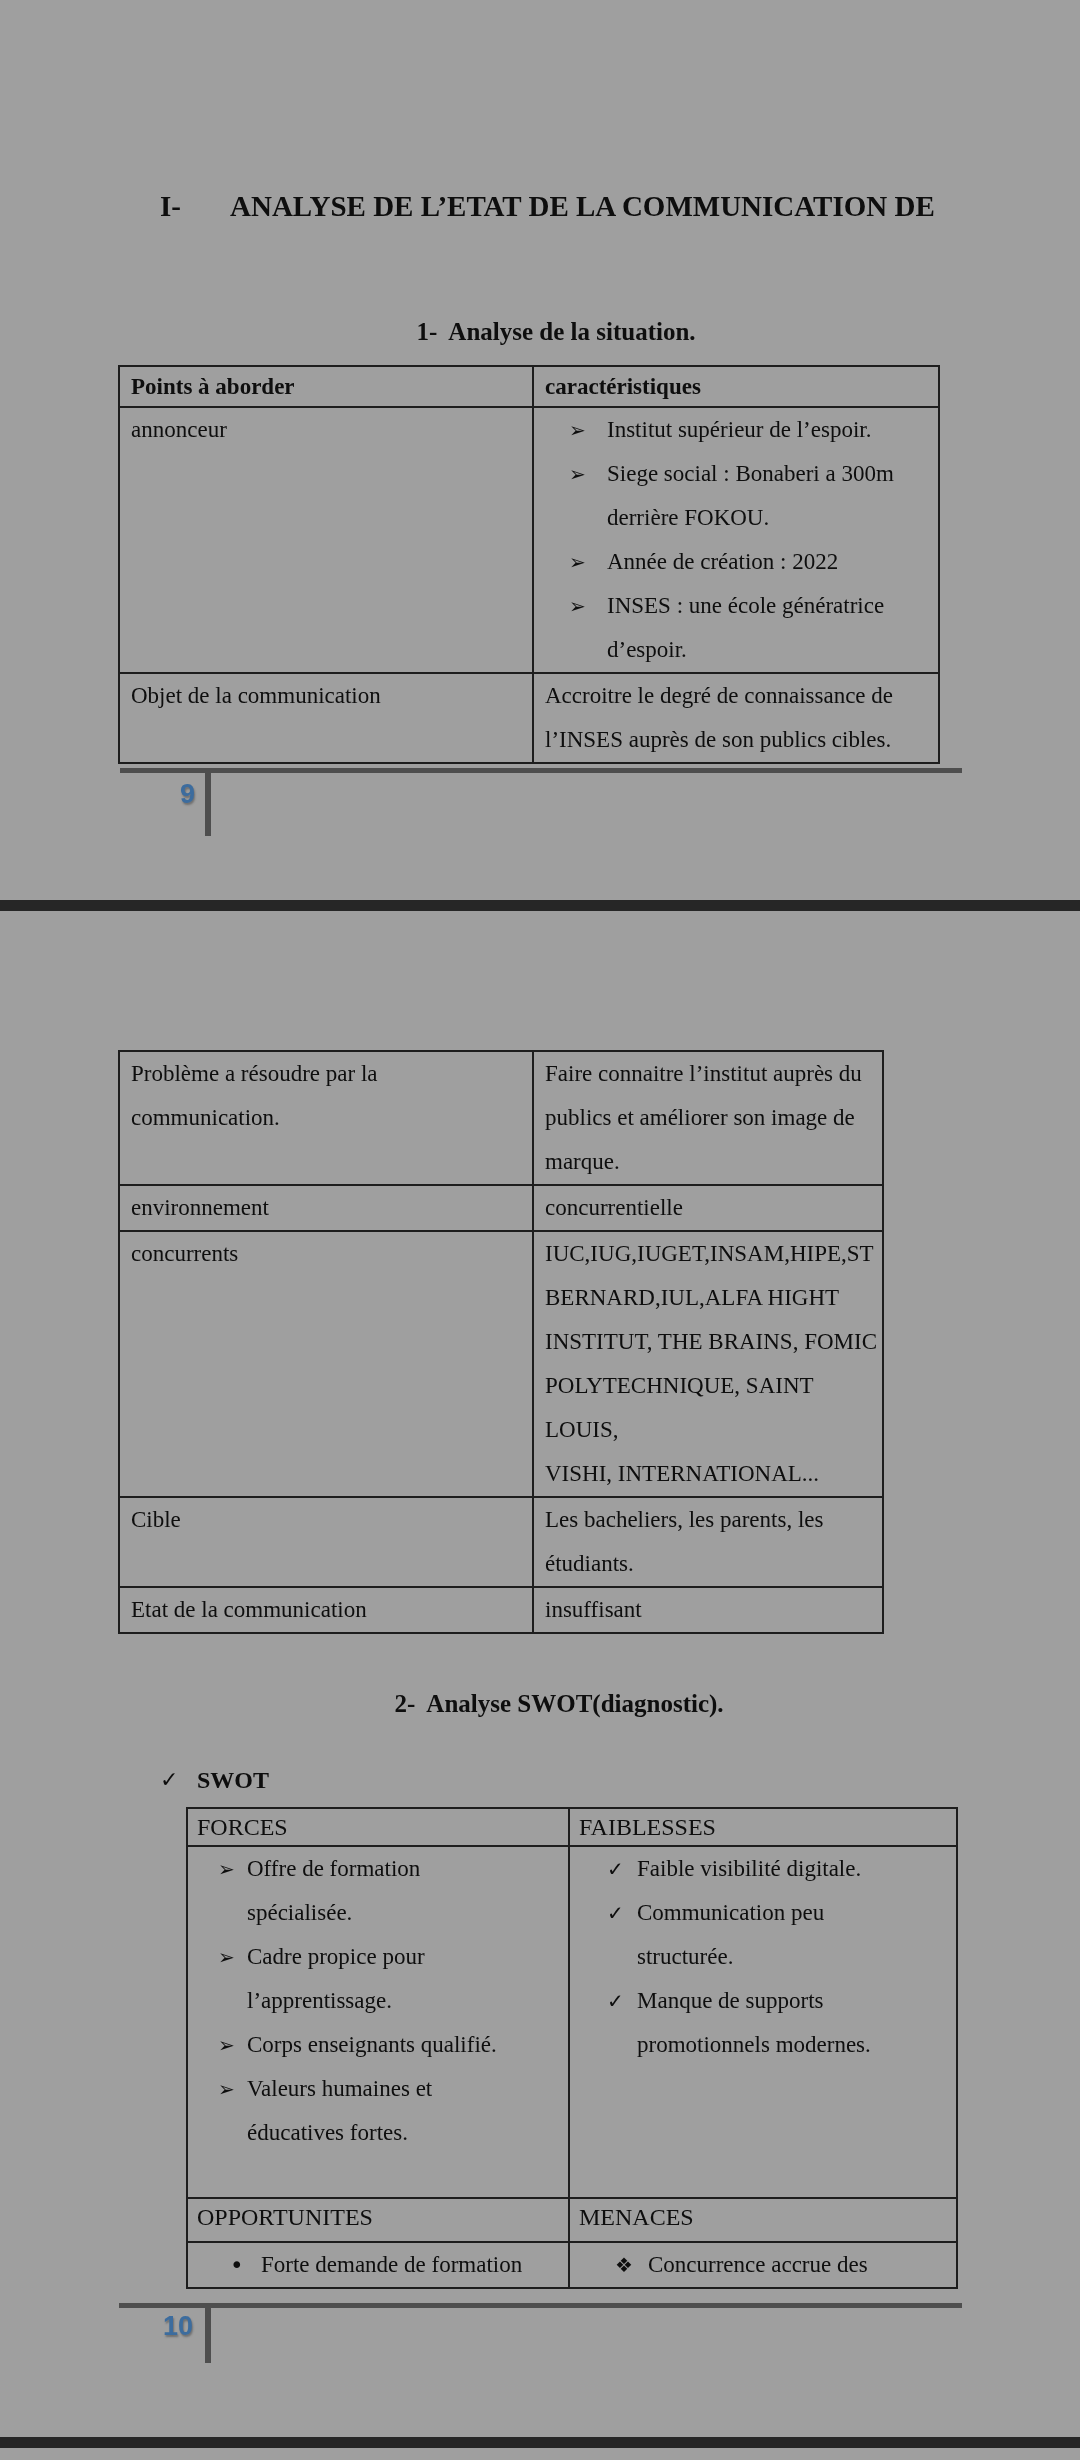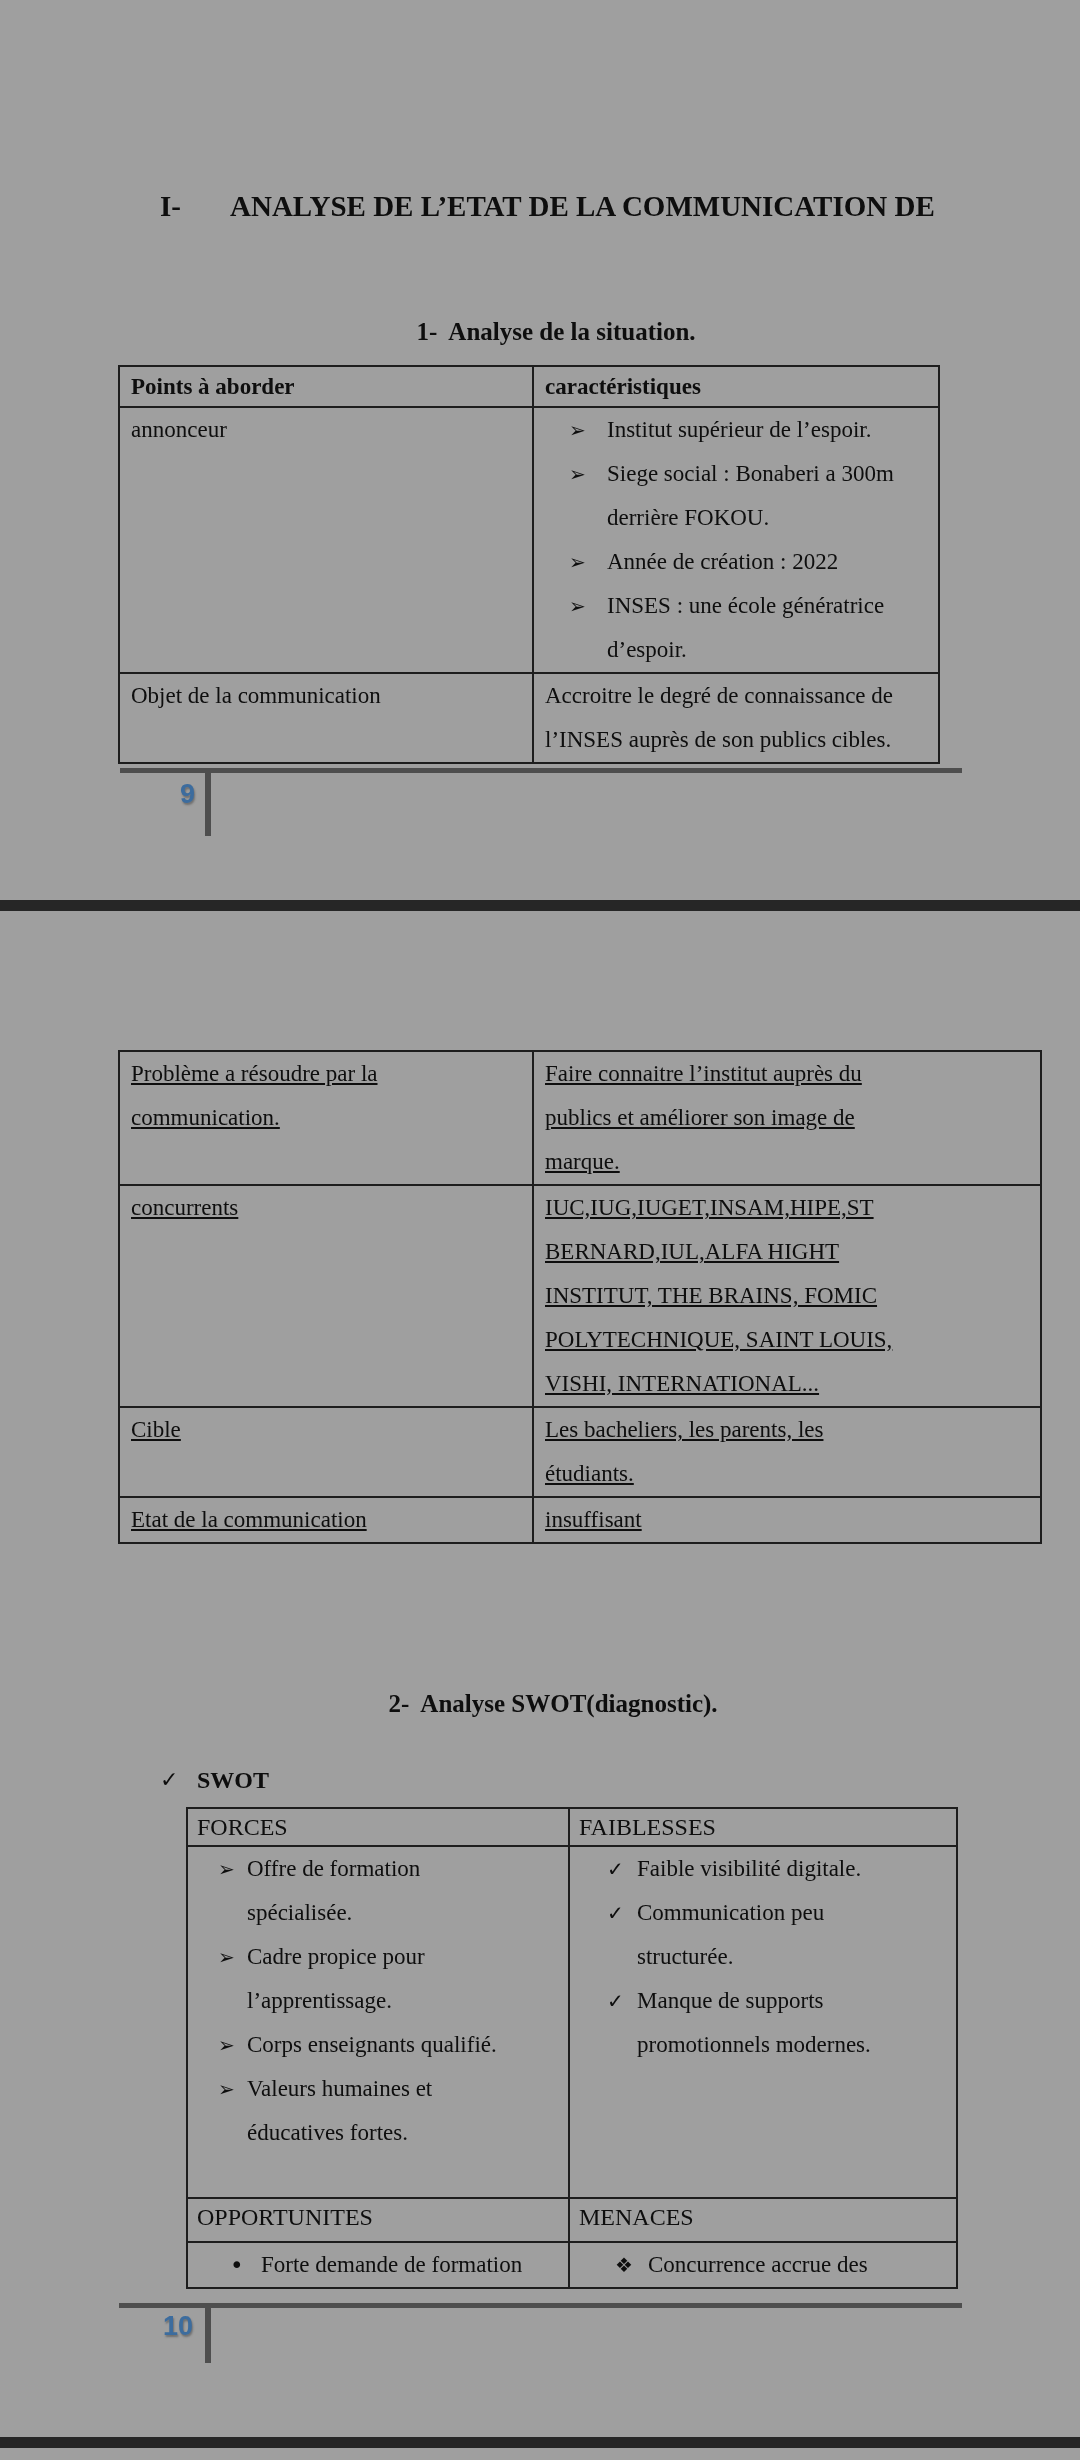--- a/index.html
+++ b/index.html
@@ -8,31 +8,31 @@
 
   
   .title{position:absolute;left:160px;top:184px;font-weight:bold;font-size:29px;line-height:44px;}
   .title-row{display:flex;}
   .title-numeral{width:70px;}
   .title-line2{margin-left:48px;}
 
   
   .section-heading{position:absolute;text-align:center;font-weight:bold;font-size:25px;white-space:pre;}
   #sec1{left:121px;top:318px;width:870px;}
-  #sec2{left:118px;top:1690px;width:870px;}
+  #sec2{left:124px;top:1690px;width:870px;}
 
   
   .doc-table{position:absolute;border-collapse:collapse;table-layout:fixed;font-size:23px;padding-left:40px;}
   .doc-table td{border:2px solid #1d1d1d;vertical-align:top;padding:0;background:transparent;}
   .hcell{font-weight:bold;line-height:39px;padding-left:11px;}
   .plain{line-height:44px;padding-left:11px;}
   .cellpad{padding-top:2px;}
 
   #table1{left:118px;top:365px;width:822px;}
-  #table2{left:118px;top:1050px;width:924px;text-decoration:underline;}
+  #table2{left:118px;top:1050px;width:766px;}
   #swot-table{left:186px;top:1807px;width:772px;}
   .swot-hdr{font-size:24px;line-height:36px;padding-left:9px;}
 
   
   .bullet{position:relative;line-height:44px;}
   .bullet .mk{position:absolute;top:0;font-family:"DejaVu Sans", sans-serif;font-size:20px;}
   .b-t1{padding-left:73px;}   .b-t1 .mk{left:35px;}
   .b-forces{padding-left:59px;} .b-forces .mk{left:30px;}
   .b-faib{padding-left:67px;}   .b-faib .mk{left:37px;}
   .b-opp{padding-left:73px;}    .b-opp .mk{left:42px;font-size:23px;}
@@ -146,20 +146,28 @@
         </div>
       </td>
       <td>
         <div class="plain">
           <div>Faire connaitre l’institut auprès du</div>
           <div>publics et améliorer son image de</div>
           <div>marque.</div>
         </div>
       </td>
     </tr>
+    <tr style="height:44px;">
+      <td>
+            <div class="plain">environnement</div>
+          </td>
+      <td>
+            <div class="plain">concurrentielle</div>
+          </td>
+    </tr>
     <tr style="height:220px;">
       <td>
             <div class="plain">concurrents</div>
           </td>
       <td>
         <div class="plain">
           <div>IUC,IUG,IUGET,INSAM,HIPE,ST</div>
           <div>BERNARD,IUL,ALFA HIGHT</div>
           <div>INSTITUT, THE BRAINS, FOMIC</div>
           <div>POLYTECHNIQUE, SAINT LOUIS,</div>

